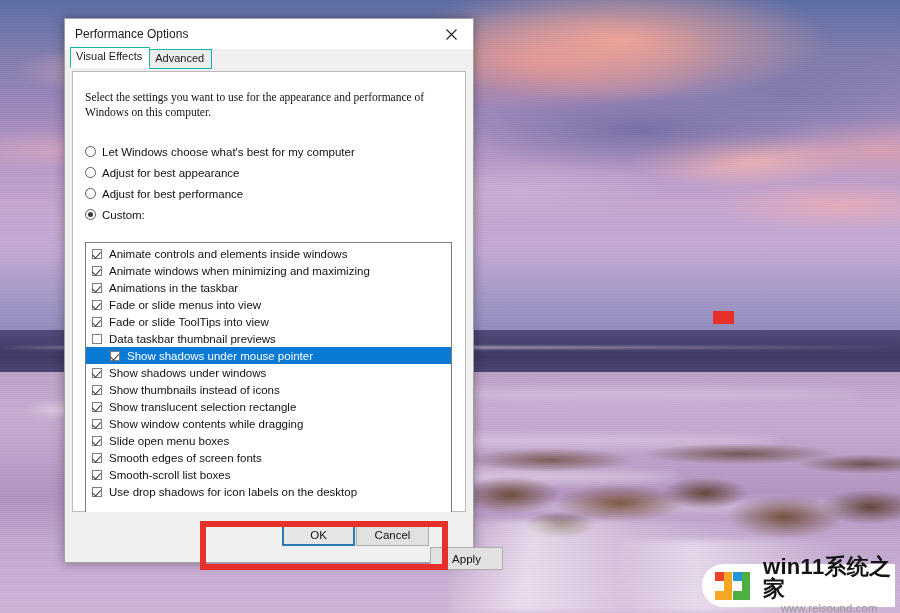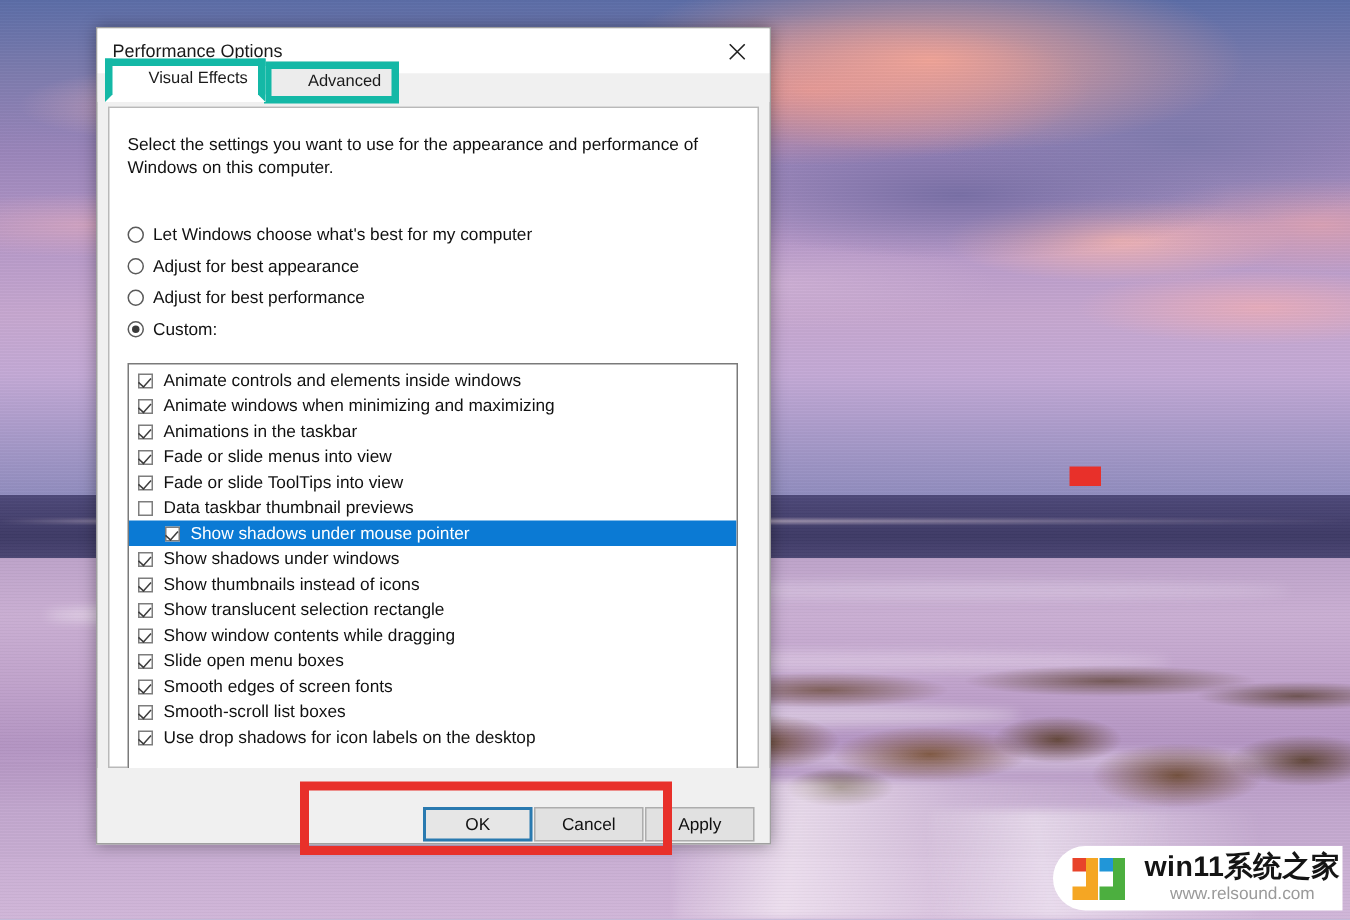--- a/index.html
+++ b/index.html
@@ -84,51 +84,51 @@
   .grain{position:absolute;inset:0;opacity:.05;
     background-image:repeating-linear-gradient(0deg, rgba(0,0,0,.5) 0 1px, rgba(255,255,255,.3) 1px 2px);}
 
   
   #red-dot{position:absolute;left:713px;top:311px;width:21px;height:13px;background:#e8302a;}
   #red-box{position:absolute;left:200px;top:521px;width:248px;height:49px;
     border:6px solid #e8302a;box-sizing:border-box;}
 
   
   #dialog{
-    position:absolute;left:64px;top:18px;width:450px;height:545px;
+    position:absolute;left:64px;top:18px;width:410px;height:545px;
     background:#f0f0f0;border:1px solid #a0a0a0;
     box-shadow:0 0 10px rgba(0,0,0,.35);
     box-sizing:border-box;
     font-size:11.5px;color:#111;
   }
   #titlebar{height:30px;background:#ffffff;position:relative;}
   #title-text{position:absolute;left:10px;top:8px;font-size:12px;color:#1a1a1a;}
   #close-btn{position:absolute;right:0;top:0;width:44px;height:30px;
     display:flex;align-items:center;justify-content:center;cursor:default;}
   #close-btn svg{display:block;}
 
   
   #tabstrip{height:19px;position:relative;margin:0 0 0 0;padding-left:5px;
     display:flex;align-items:flex-end;background:#f0f0f0;}
   .tab{
-    font-size:11px;padding:2px 7px 3px 24px;border:5px solid #14b8a6;
+    font-size:11px;padding:2px 7px 3px 5px;border:1px solid #14b8a6;
     background:#ececec;color:#1a1a1a;margin-right:-1px;line-height:13px;
     position:relative;top:1px;white-space:nowrap;cursor:default;
   }
   .tab.active{background:#fff;border-bottom-color:#fff;z-index:3;top:0;padding-bottom:4px;}
 
   #tabpanel{
     position:absolute;left:7px;top:52px;right:7px;bottom:50px;
     background:#fff;border:1px solid #b9b9b9;box-sizing:border-box;
   }
   #desc{position:absolute;left:12px;top:18px;right:14px;
-    font-size:11.5px;line-height:15px;color:#111;}
+    font-size:11.5px;line-height:15px;color:#111;font-family:Liberation Serif, serif;}
 
   #radios{position:absolute;left:12px;top:74px;right:10px;}
-  .radio-row{display:flex;align-items:center;height:21px;cursor:default;}
+  .radio-row{display:flex;align-items:flex-start;height:21px;cursor:default;}
   .radio{
     width:11px;height:11px;border:1px solid #5a5a5a;border-radius:50%;
     background:#fff;margin-right:6px;flex:none;position:relative;box-sizing:border-box;
   }
   .radio.checked::after{
     content:"";position:absolute;left:2px;top:2px;width:5px;height:5px;
     border-radius:50%;background:#3a3a3a;
   }
   .radio-label{font-size:11.5px;color:#111;}
 
@@ -147,39 +147,39 @@
   }
   .chk.on::after{
     content:"";position:absolute;left:1px;top:0px;width:4px;height:7px;
     border:solid #3d3d3d;border-width:0 1.4px 1.4px 0;transform:rotate(42deg);
   }
   .item-label{font-size:11.5px;color:#111;white-space:nowrap;}
 
   
   #buttonbar{position:absolute;left:0;right:0;bottom:0;height:50px;background:#f0f0f0;}
   .btn{
-    position:absolute;top:26px;width:73px;height:23px;
+    position:absolute;top:11px;width:73px;height:23px;
     background:#e1e1e1;border:1px solid #adadad;box-sizing:border-box;
     font-size:11.5px;color:#111;display:flex;align-items:center;justify-content:center;
     font-family:"Liberation Sans", sans-serif;cursor:default;
   }
   .btn.default{border:2px solid #2a7ab0;background:#e6e6e6;}
   #btn-ok{left:217px;}
   #btn-cancel{left:291px;}
-  #btn-apply{left:365px;}
+  #btn-apply{left:365px;margin-top:24px;}
 
   
   #watermark{
     position:absolute;left:702px;top:564px;width:193px;height:43px;
     background:#fff;border-radius:22px 0 0 22px;display:flex;align-items:center;
     padding-left:12px;box-sizing:border-box;
   }
   #wm-logo{width:40px;height:30px;position:relative;flex:none;margin-right:9px;}
   #wm-text{display:flex;flex-direction:column;line-height:1;}
-  #wm-title{font-size:19px;font-weight:bold;color:#141414;letter-spacing:.3px;}
+  #wm-title{font-size:22px;font-weight:bold;color:#141414;letter-spacing:.3px;}
   #wm-url{font-size:11.5px;color:#9a9a9a;margin-top:3px;text-align:center;}
 </style>
 </head>
 <body>
 
 <div id="wallpaper">
   <div class="sky"></div>
   <div class="sea"></div>
   <div class="sea-glint"></div>
   <div class="surf">

